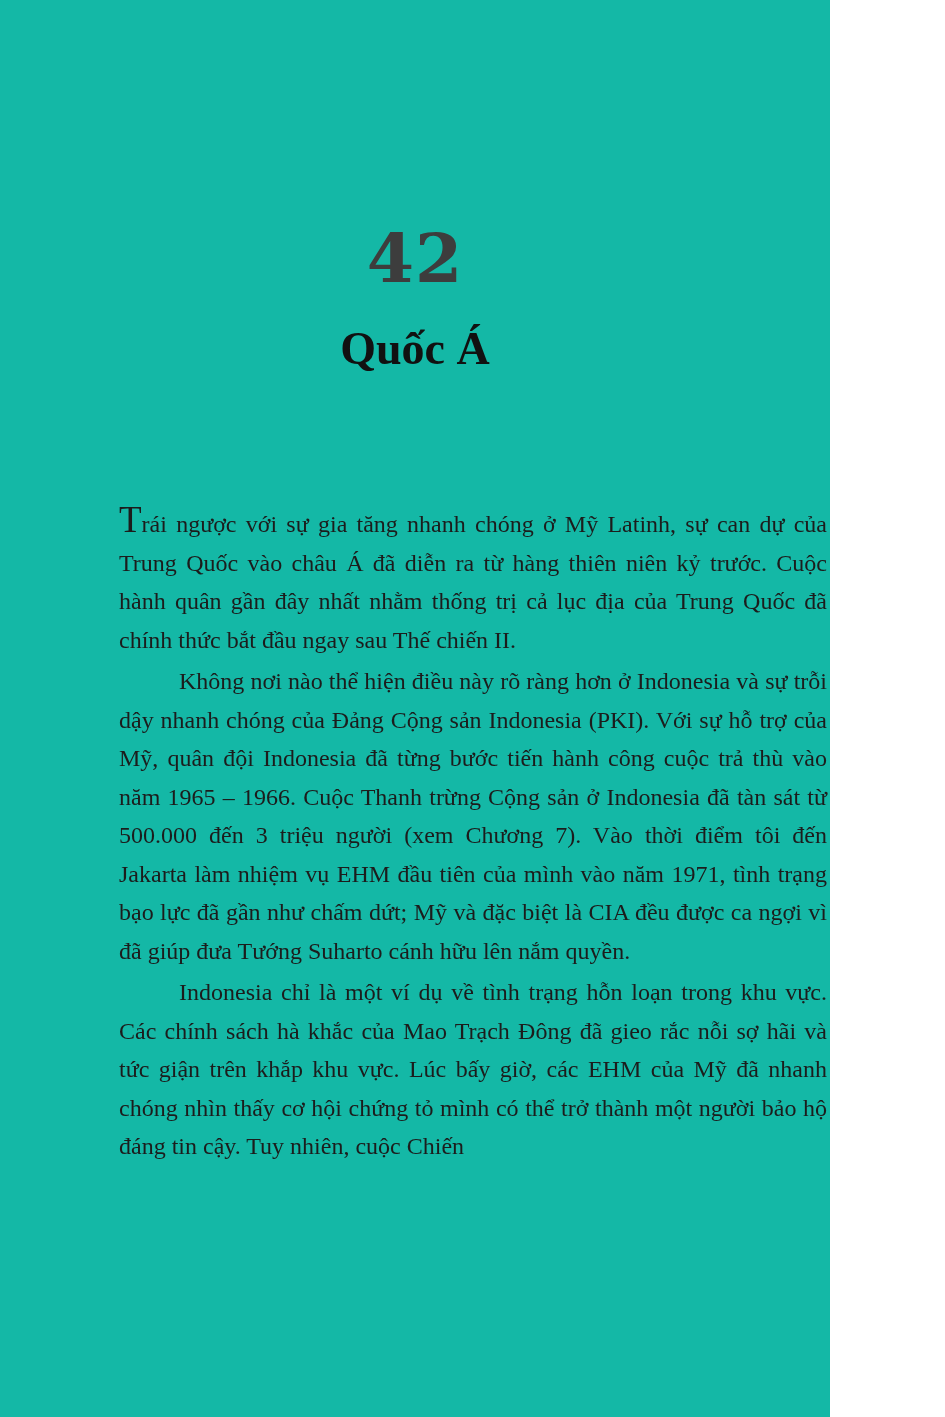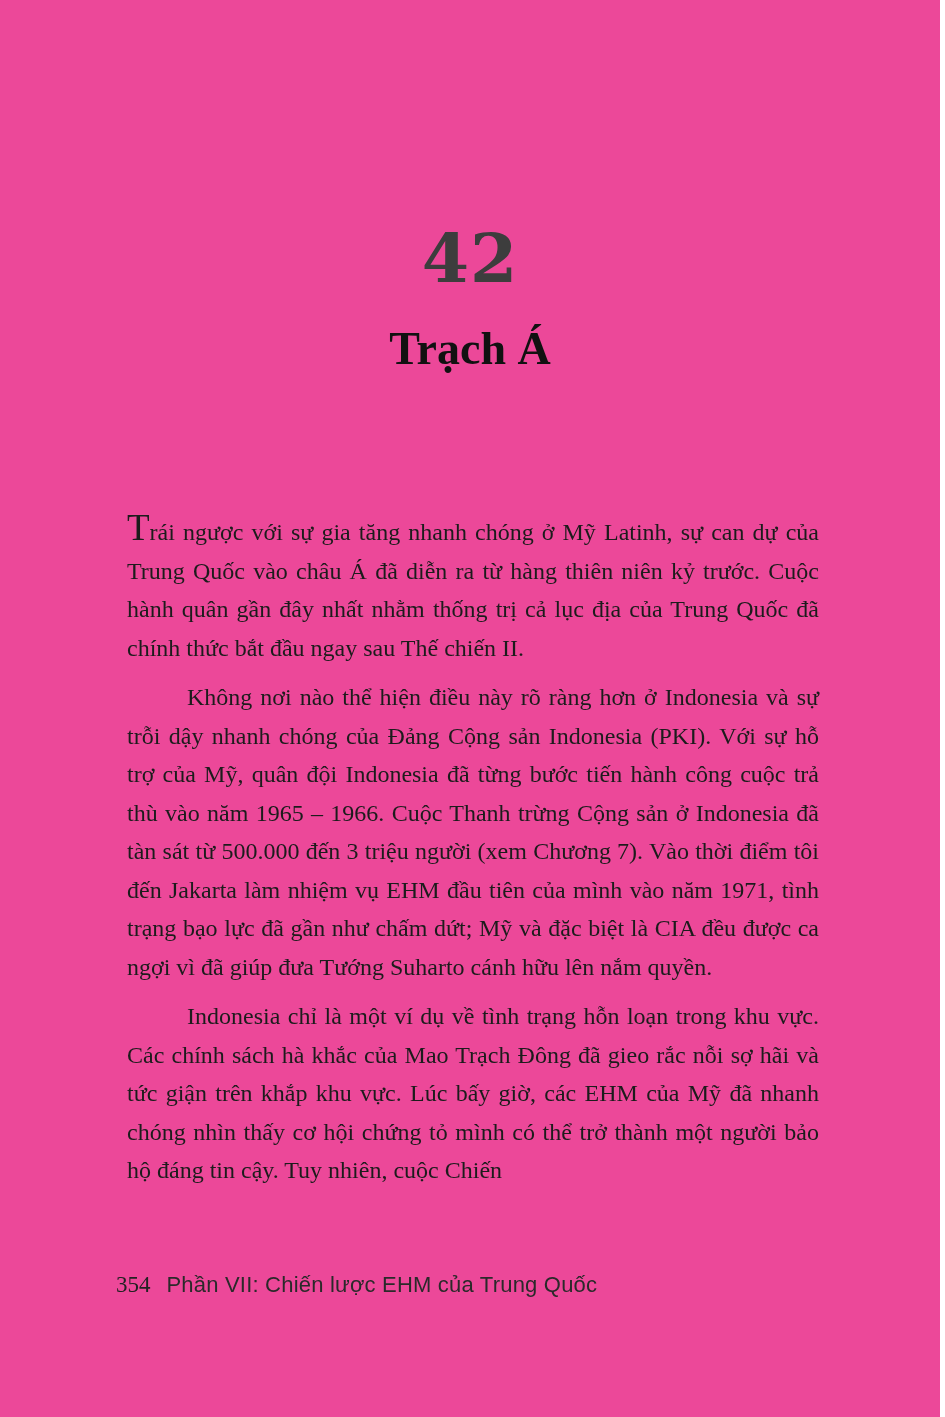--- a/index.html
+++ b/index.html
@@ -2,23 +2,23 @@
 <html><head>
 <meta charset="utf-8">
 <style>
   html, body {
     margin: 0;
     padding: 0;
     background: #ffffff;
   }
   .page {
     position: relative;
-    width: 940px;
+    width: 830px;
     height: 1417px;
-    background: #ec4899;
+    background: #14b8a6;
     font-family: "Liberation Serif", serif;
     color: #1c1c1c;
     overflow: hidden;
   }
   .chapter-number {
     position: absolute;
     top: 218px;
     left: 0;
     width: 100%;
     text-align: center;
@@ -39,21 +39,21 @@
     color: #111111;
     font-family: "Liberation Serif", serif;
   }
   .content {
     position: absolute;
     top: 498px;
     left: 116px;
     width: 714px;
   }
   .content p {
-    margin: 11px;
+    margin: 3px;
     font-size: 24px;
     line-height: 38.5px;
     text-align: justify;
     color: #1c1c1c;
   }
   .content p.indented {
     text-indent: 60px;
   }
   .initial-cap {
     font-size: 37px;
@@ -81,29 +81,25 @@
     letter-spacing: 0.2px;
   }
 </style>
 </head>
 <body>
 
 <div class="page">
 
   <div class="chapter-number">42</div>
 
-  <div class="chapter-title">Trạch Á</div>
+  <div class="chapter-title">Quốc Á</div>
 
   <div class="content">
     <p><span class="initial-cap">T</span><span>rái ngược với sự gia tăng nhanh chóng ở Mỹ Latinh, sự can dự của Trung Quốc vào châu Á đã diễn ra từ hàng thiên niên kỷ trước. Cuộc hành quân gần đây nhất nhằm thống trị cả lục địa của Trung Quốc đã chính thức bắt đầu ngay sau Thế chiến II.</span></p>
 
 
     <p class="indented">Không nơi nào thể hiện điều này rõ ràng hơn ở Indonesia và sự trỗi dậy nhanh chóng của Đảng Cộng sản Indonesia (PKI). Với sự hỗ trợ của Mỹ, quân đội Indonesia đã từng bước tiến hành công cuộc trả thù vào năm 1965 – 1966. Cuộc Thanh trừng Cộng sản ở Indonesia đã tàn sát từ 500.000 đến 3 triệu người (xem Chương 7). Vào thời điểm tôi đến Jakarta làm nhiệm vụ EHM đầu tiên của mình vào năm 1971, tình trạng bạo lực đã gần như chấm dứt; Mỹ và đặc biệt là CIA đều được ca ngợi vì đã giúp đưa Tướng Suharto cánh hữu lên nắm quyền.</p>
 
     <p class="indented">Indonesia chỉ là một ví dụ về tình trạng hỗn loạn trong khu vực. Các chính sách hà khắc của Mao Trạch Đông đã gieo rắc nỗi sợ hãi và tức giận trên khắp khu vực. Lúc bấy giờ, các EHM của Mỹ đã nhanh chóng nhìn thấy cơ hội chứng tỏ mình có thể trở thành một người bảo hộ đáng tin cậy. Tuy nhiên, cuộc Chiến</p>
   </div>
 
-  <div class="footer">
-    <span class="page-number">354</span>
-    <span class="section-title">Phần VII: Chiến lược EHM của Trung Quốc</span>
-  </div>
 
 </div>
 
 </body></html>

